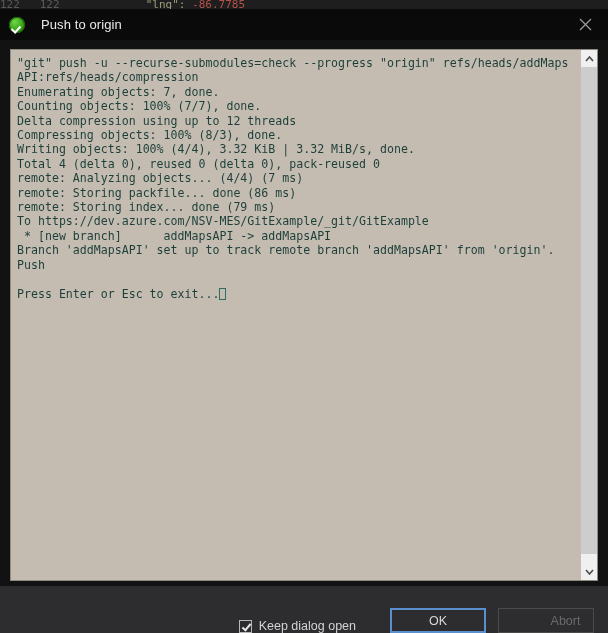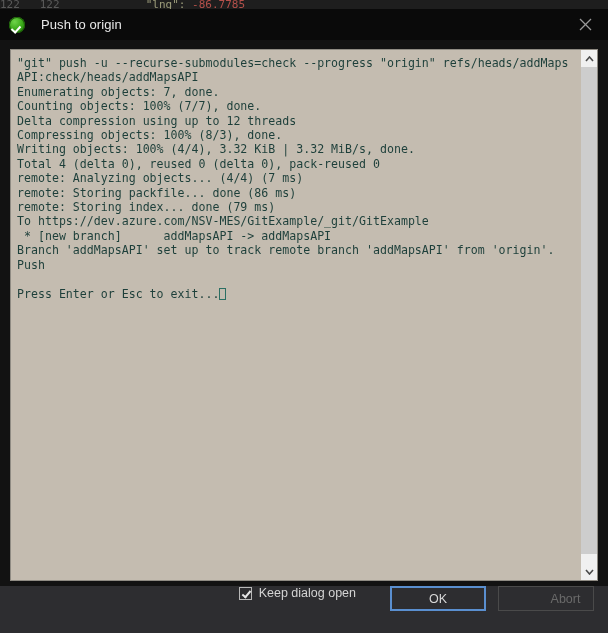--- a/index.html
+++ b/index.html
@@ -151,21 +151,21 @@
     background: #cdcdcd;
     cursor: pointer;
   }
 
   
   #footer {
     flex: 0 0 auto;
     height: 47px;
     background: #2d2d30;
     display: flex;
-    align-items: flex-start;
+    align-items: flex-end;
     justify-content: flex-end;
     padding-right: 14px;
     box-sizing: border-box;
   }
   #keep-open {
     display: flex;
     align-items: center;
     margin-right: 22px;
     cursor: pointer;
     user-select: none;
@@ -231,21 +231,21 @@
     <div id="close-btn">
       <svg width="13" height="13" viewBox="0 0 13 13">
         <line x1="1" y1="1" x2="12" y2="12" stroke="#9a9a9a" stroke-width="1.2"></line>
         <line x1="12" y1="1" x2="1" y2="12" stroke="#9a9a9a" stroke-width="1.2"></line>
       </svg>
     </div>
   </div>
 
   <div id="console-wrap">
     <div id="console"><span>"git" push -u --recurse-submodules=check --progress "origin" refs/heads/addMaps</span>
-<span>API:check/heads/addMapsAPI</span>
+<span>API:refs/heads/compression</span>
 <span>Enumerating objects: 7, done.</span>
 <span>Counting objects: 100% (7/7), done.</span>
 <span>Delta compression using up to 12 threads</span>
 <span>Compressing objects: 100% (8/3), done.</span>
 <span>Writing objects: 100% (4/4), 3.32 KiB | 3.32 MiB/s, done.</span>
 <span>Total 4 (delta 0), reused 0 (delta 0), pack-reused 0</span>
 <span>remote: Analyzing objects... (4/4) (7 ms)</span>
 <span>remote: Storing packfile... done (86 ms)</span>
 <span>remote: Storing index... done (79 ms)</span>
 <span>To https://dev.azure.com/NSV-MES/GitExample/_git/GitExample</span>

